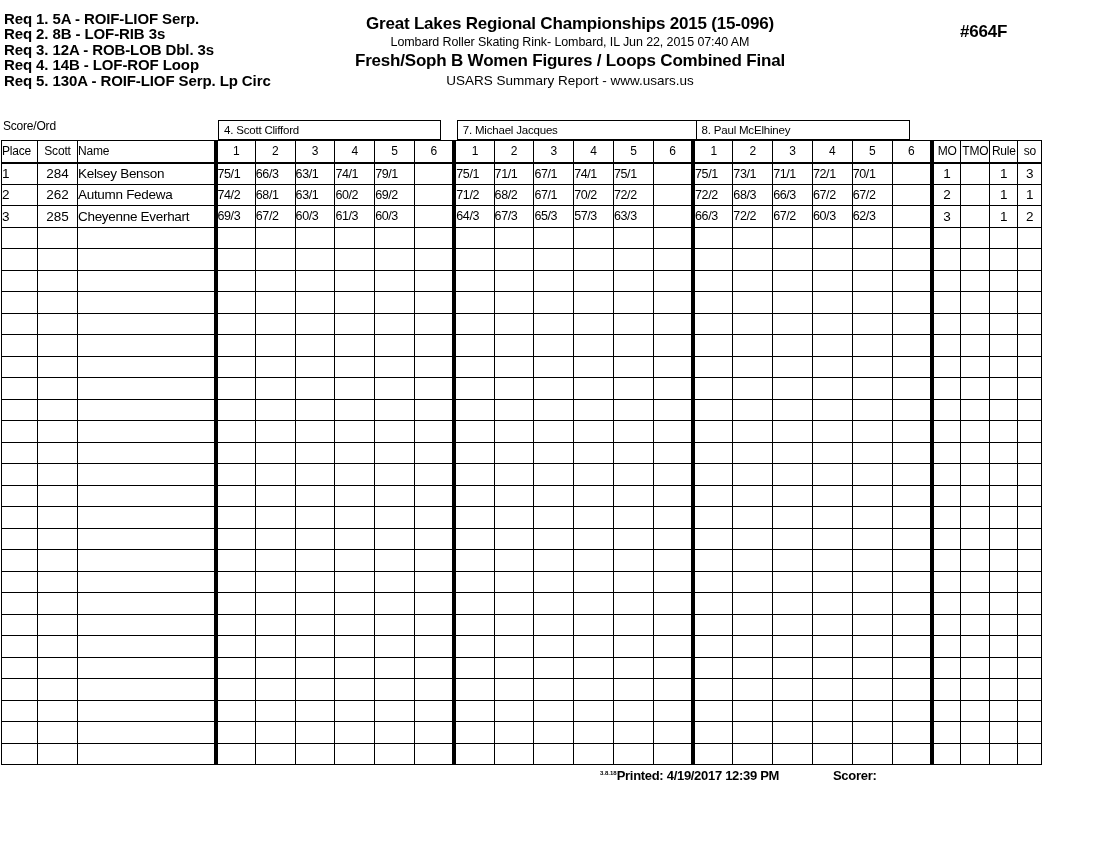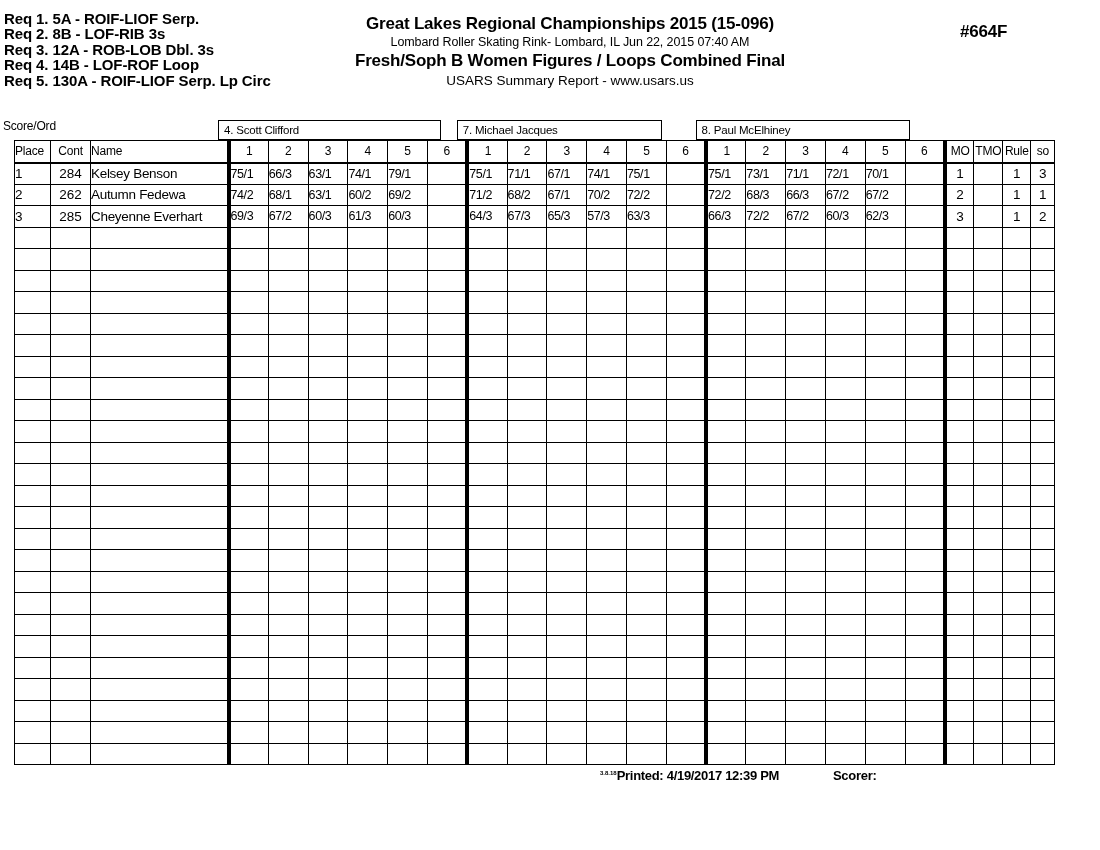--- a/index.html
+++ b/index.html
@@ -97,21 +97,20 @@
   }
 
   
   #main-table {
     position: absolute;
     left: 1px;
     top: 140px;
     border-collapse: collapse;
     table-layout: fixed;
     background: #fff;
-    margin-left: 13px;
   }
   #main-table td, #main-table th {
     border: 1px solid #000;
     padding: 0;
     margin: 0;
     height: 21.5px;
     box-sizing: border-box;
     font-weight: normal;
     overflow: hidden;
   }
@@ -196,21 +195,21 @@
   <div id="venue-line">Lombard Roller Skating Rink- Lombard, IL  Jun 22, 2015  07:40 AM</div>
   <div id="division-title">Fresh/Soph B Women Figures / Loops Combined Final</div>
   <div id="report-line">USARS Summary Report - www.usars.us</div>
 </div>
 
 <div id="event-number">#664F</div>
 
 <div id="score-ord-label">Score/Ord</div>
 
 <div class="judge-band" id="judge-band-0" style="left: 218px; width: 223px;">4.  Scott Clifford</div>
-<div class="judge-band" id="judge-band-1" style="left: 456.8px; width: 205px;">7.  Michael Jacques</div>
+<div class="judge-band" id="judge-band-1" style="left: 456.8px; width: 246px;">7.  Michael Jacques</div>
 <div class="judge-band" id="judge-band-2" style="left: 695.6px; width: 214px;">8.  Paul McElhiney</div>
 
 <table id="main-table">
   <colgroup id="main-colgroup">
       <col style="width: 36px;">
       <col style="width: 40px;">
       <col style="width: 138px;">
       <col style="width: 39.8px;">
       <col style="width: 39.8px;">
       <col style="width: 39.8px;">
@@ -230,21 +229,21 @@
       <col style="width: 39.8px;">
       <col style="width: 39.8px;">
       <col style="width: 29px;">
       <col style="width: 29px;">
       <col style="width: 28px;">
       <col style="width: 24px;">
     </colgroup>
   <thead>
     <tr id="header-row">
         <th class="hdr left">Place</th>
-        <th class="hdr ">Cont</th>
+        <th class="hdr ">Scott</th>
         <th class="hdr left">Name</th>
         <th class="hdr sep-left">1</th>
         <th class="hdr ">2</th>
         <th class="hdr ">3</th>
         <th class="hdr ">4</th>
         <th class="hdr ">5</th>
         <th class="hdr ">6</th>
         <th class="hdr sep-left">1</th>
         <th class="hdr ">2</th>
         <th class="hdr ">3</th>

